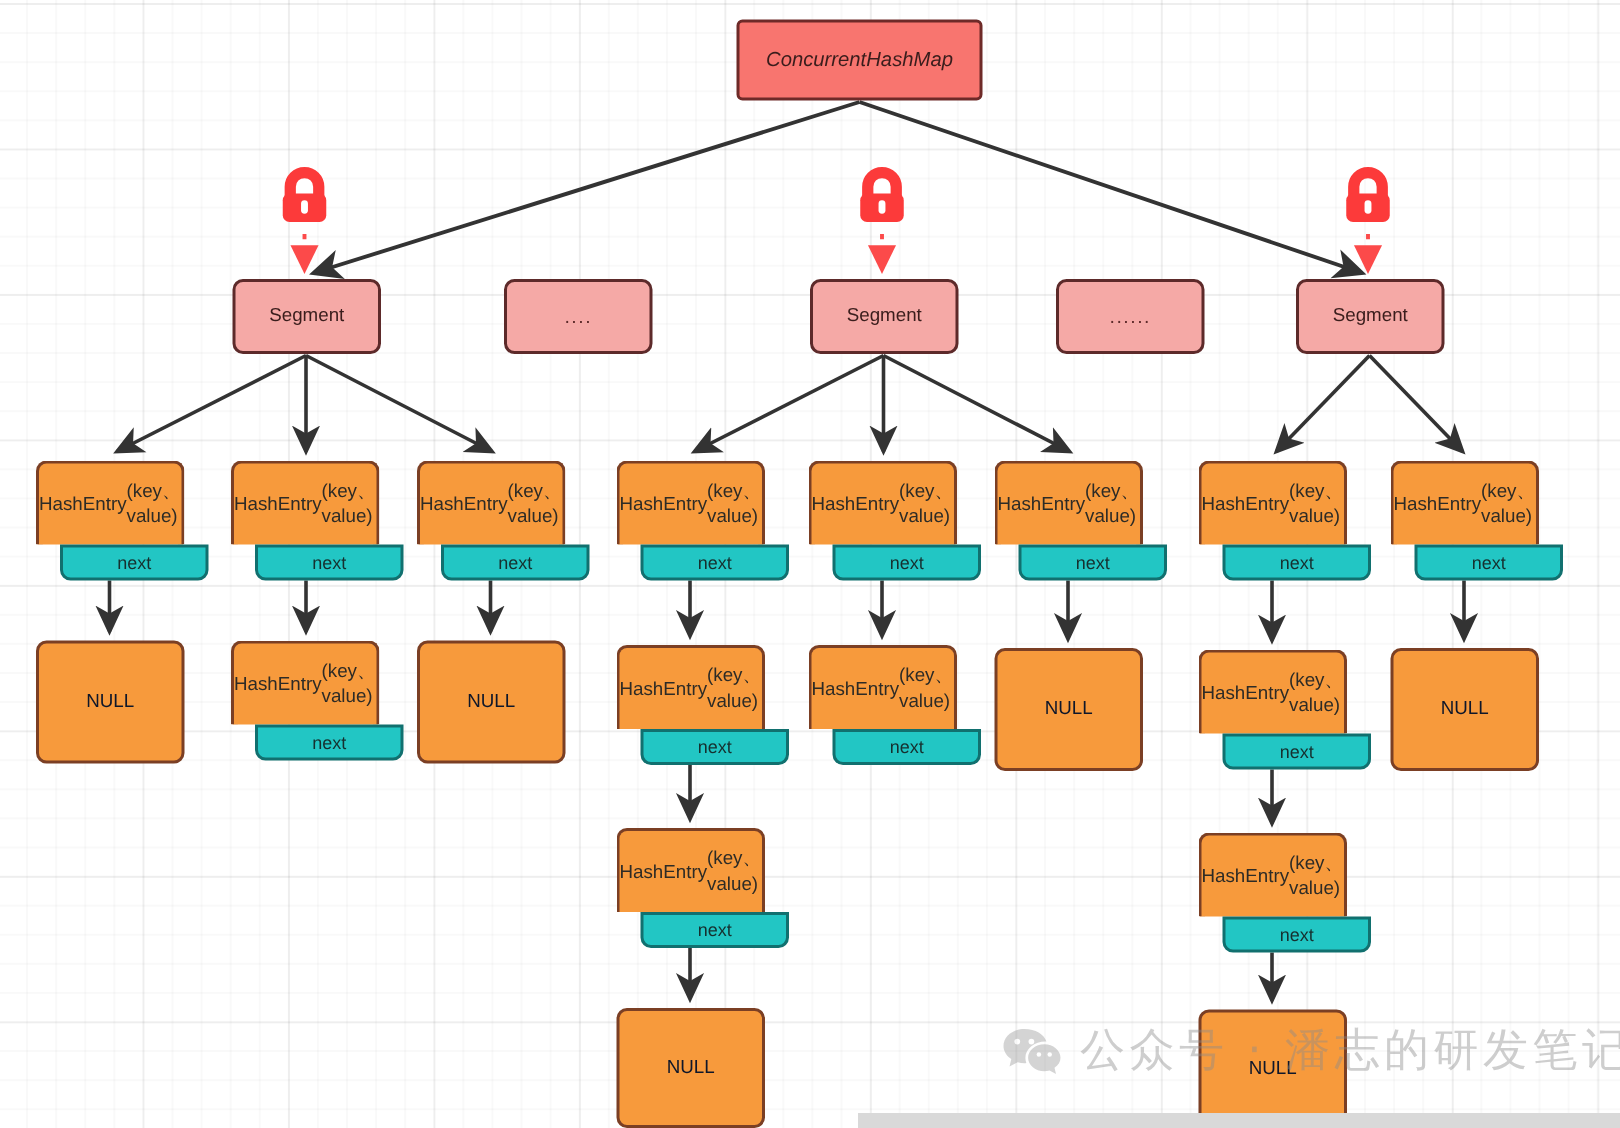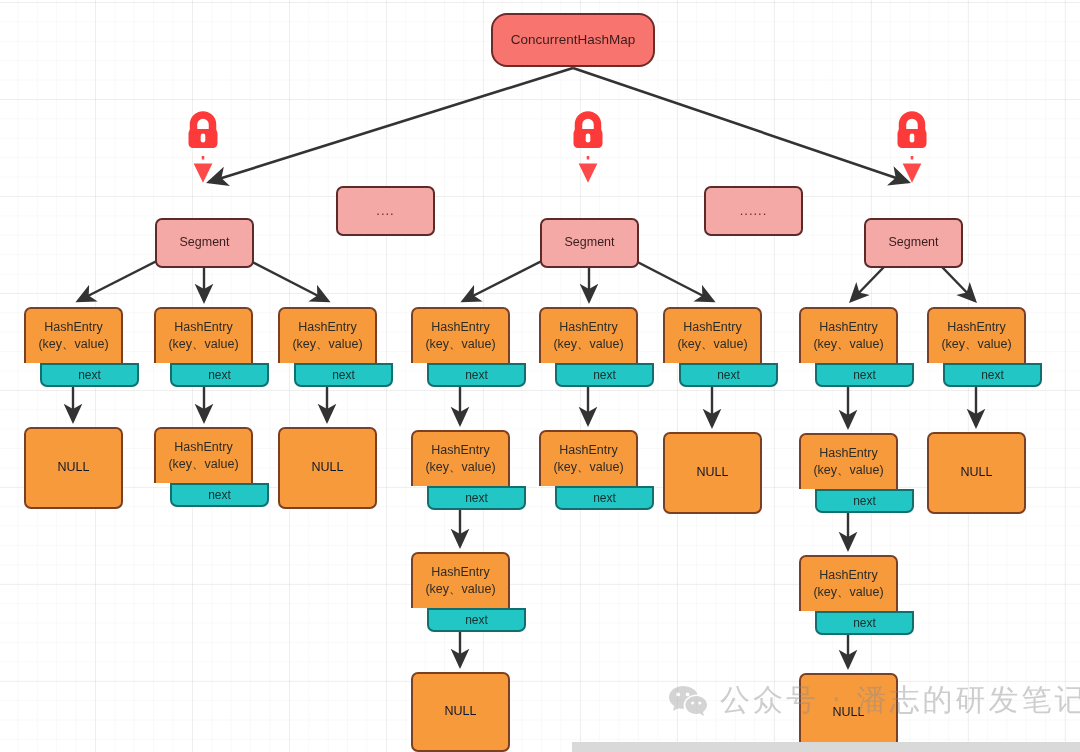--- a/index.html
+++ b/index.html
@@ -19,29 +19,29 @@
       linear-gradient(to bottom, rgba(0,0,0,0.025) 1px, transparent 1px);
     background-size:97px 97px,97px 97px,19.4px 19.4px,19.4px 19.4px;
     background-position:-2px 2px,-2px 2px,-2px 2px,-2px 2px;
   }
   #edges{position:absolute;left:0;top:0;width:1080px;height:752px;pointer-events:none;}
 
   .node{position:absolute;box-sizing:border-box;border-radius:7px;
         border:2px solid #7b3f24;display:flex;align-items:center;justify-content:center;
         text-align:center;line-height:1.25;color:#2b2b2b;}
 
-  .root{background:#f8756f;border:2px solid #6e2a28;color:#3a1d1c;font-size:13.5px;border-radius:16px;}
-  .segment{background:#f5a9a6;border:2px solid #5d2a2a;color:#3a1d1c;font-size:12.5px;border-radius:7px;margin-top:32px;}
+  .root{background:#f8756f;border:2px solid #6e2a28;color:#3a1d1c;font-size:13.5px;border-radius:4px;font-style:italic;}
+  .segment{background:#f5a9a6;border:2px solid #5d2a2a;color:#3a1d1c;font-size:12.5px;border-radius:7px;}
   .dots{background:#f5a9a6;border:2px solid #5d2a2a;color:#5d2a2a;font-size:13px;letter-spacing:1px;border-radius:7px;}
 
   .entry{background:transparent;border:none;padding:0;display:block;}
   .entry .head{
     box-sizing:border-box;width:100%;height:56px;background:#f79a3c;
     border:2px solid #7b3f24;border-bottom:none;border-radius:7px 7px 0 0;
-    display:flex;flex-direction:column;align-items:center;justify-content:center;
+    display:flex;flex-direction:row;align-items:center;justify-content:center;
     font-size:12.5px;color:#2d2b26;line-height:1.35;
   }
   .entry .nxt{
     box-sizing:border-box;width:100%;height:24px;background:#22c6c4;
     border:2px solid #11706f;border-radius:0 0 7px 7px;
     display:flex;align-items:center;justify-content:center;
     font-size:12px;color:#16302f;margin-left:16px;
   }
   .nullbox{background:#f79a3c;border:2px solid #7b3f24;font-size:12.5px;color:#0f172a;border-radius:7px;}
 

